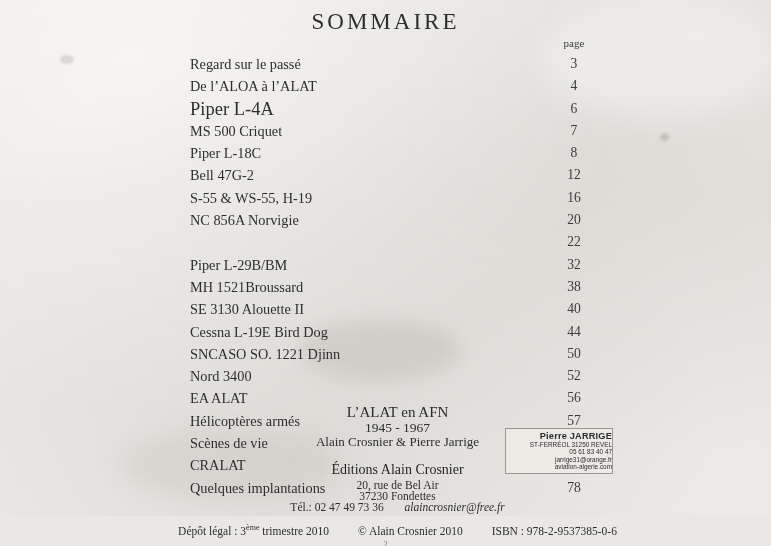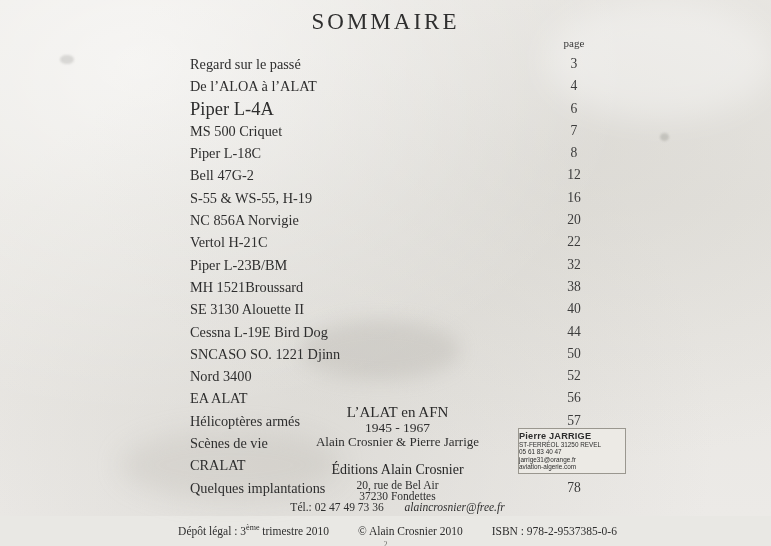--- a/index.html
+++ b/index.html
@@ -150,27 +150,26 @@
   .legal sup { font-size: 8px; vertical-align: super; }
 
   .stamp {
     position: absolute;
     left: 505px;
     top: 428px;
     width: 108px;
     height: 46px;
     background: #eceae5;
     border: 1px solid #9a978f;
-    text-align: left;
+    text-align: right;
     line-height: 1.12;
     padding-top: 2px;
     box-sizing: border-box;
     font-family: "Liberation Sans", sans-serif;
     color: #2d2d2d;
-    margin-left: 13px;
   }
   .stamp .name {
     font-size: 9.2px;
     font-weight: bold;
     letter-spacing: 0.2px;
   }
   .stamp .line {
     font-size: 6.4px;
     display: block;
   }
@@ -201,22 +200,22 @@
 
   <div class="toc" id="toc">
       <div class="toc-row"><span class="label">Regard sur le passé</span><span class="pagenum">3</span></div>
       <div class="toc-row"><span class="label">De l’ALOA à l’ALAT</span><span class="pagenum">4</span></div>
       <div class="toc-row big"><span class="label">Piper L-4A</span><span class="pagenum">6</span></div>
       <div class="toc-row"><span class="label">MS 500 Criquet</span><span class="pagenum">7</span></div>
       <div class="toc-row"><span class="label">Piper L-18C</span><span class="pagenum">8</span></div>
       <div class="toc-row"><span class="label">Bell 47G-2</span><span class="pagenum">12</span></div>
       <div class="toc-row"><span class="label">S-55 &amp; WS-55, H-19</span><span class="pagenum">16</span></div>
       <div class="toc-row"><span class="label">NC 856A Norvigie</span><span class="pagenum">20</span></div>
-      <div class="toc-row"><span class="label">Vertol H-21C</span><span class="pagenum">22</span></div>
-      <div class="toc-row"><span class="label">Piper L-23B/BM</span><span class="pagenum">32</span></div>
+      <div class="toc-row"><span class="pagenum">22</span></div>
+      <div class="toc-row"><span class="label">Piper L-29B/BM</span><span class="pagenum">32</span></div>
       <div class="toc-row"><span class="label">MH 1521Broussard</span><span class="pagenum">38</span></div>
       <div class="toc-row"><span class="label">SE 3130 Alouette II</span><span class="pagenum">40</span></div>
       <div class="toc-row"><span class="label">Cessna L-19E Bird Dog</span><span class="pagenum">44</span></div>
       <div class="toc-row"><span class="label">SNCASO SO. 1221 Djinn</span><span class="pagenum">50</span></div>
       <div class="toc-row"><span class="label">Nord 3400</span><span class="pagenum">52</span></div>
       <div class="toc-row"><span class="label">EA ALAT</span><span class="pagenum">56</span></div>
       <div class="toc-row"><span class="label">Hélicoptères armés</span><span class="pagenum">57</span></div>
       <div class="toc-row"><span class="label">Scènes de vie</span><span class="pagenum">66</span></div>
       <div class="toc-row"><span class="label">CRALAT</span><span class="pagenum">64</span></div>
       <div class="toc-row"><span class="label">Quelques implantations</span><span class="pagenum">78</span></div>

